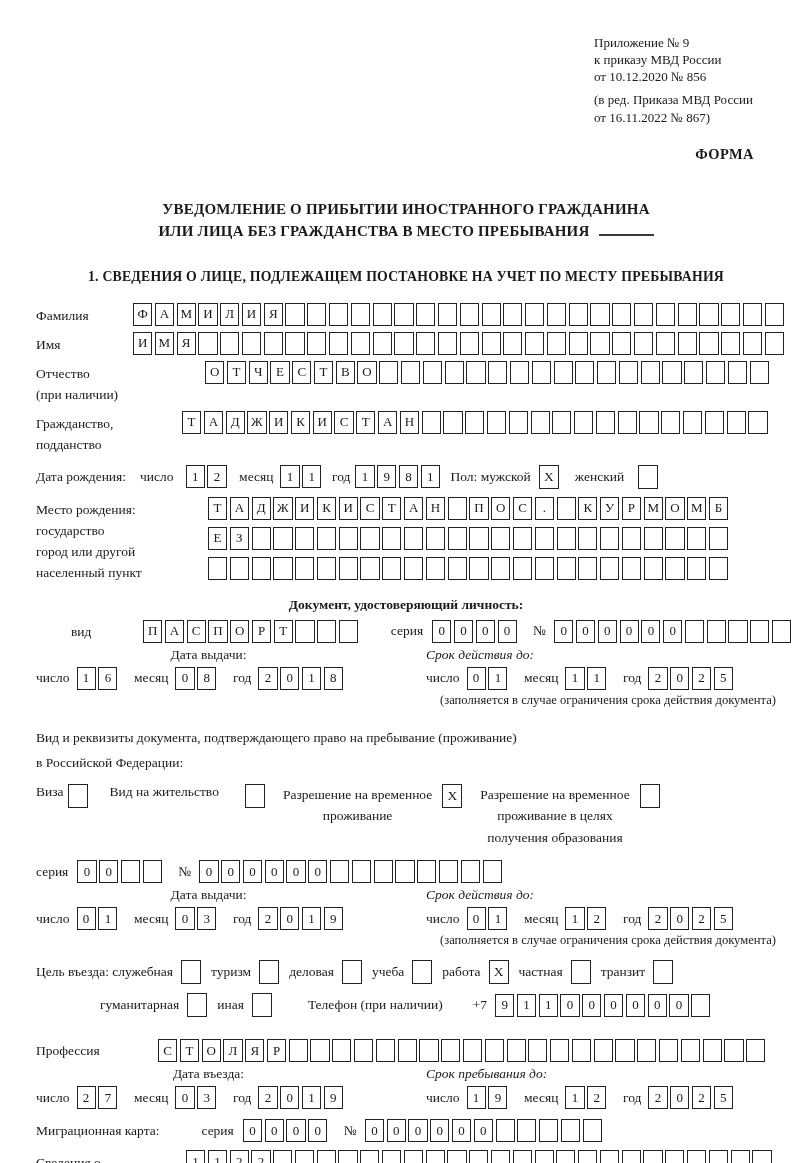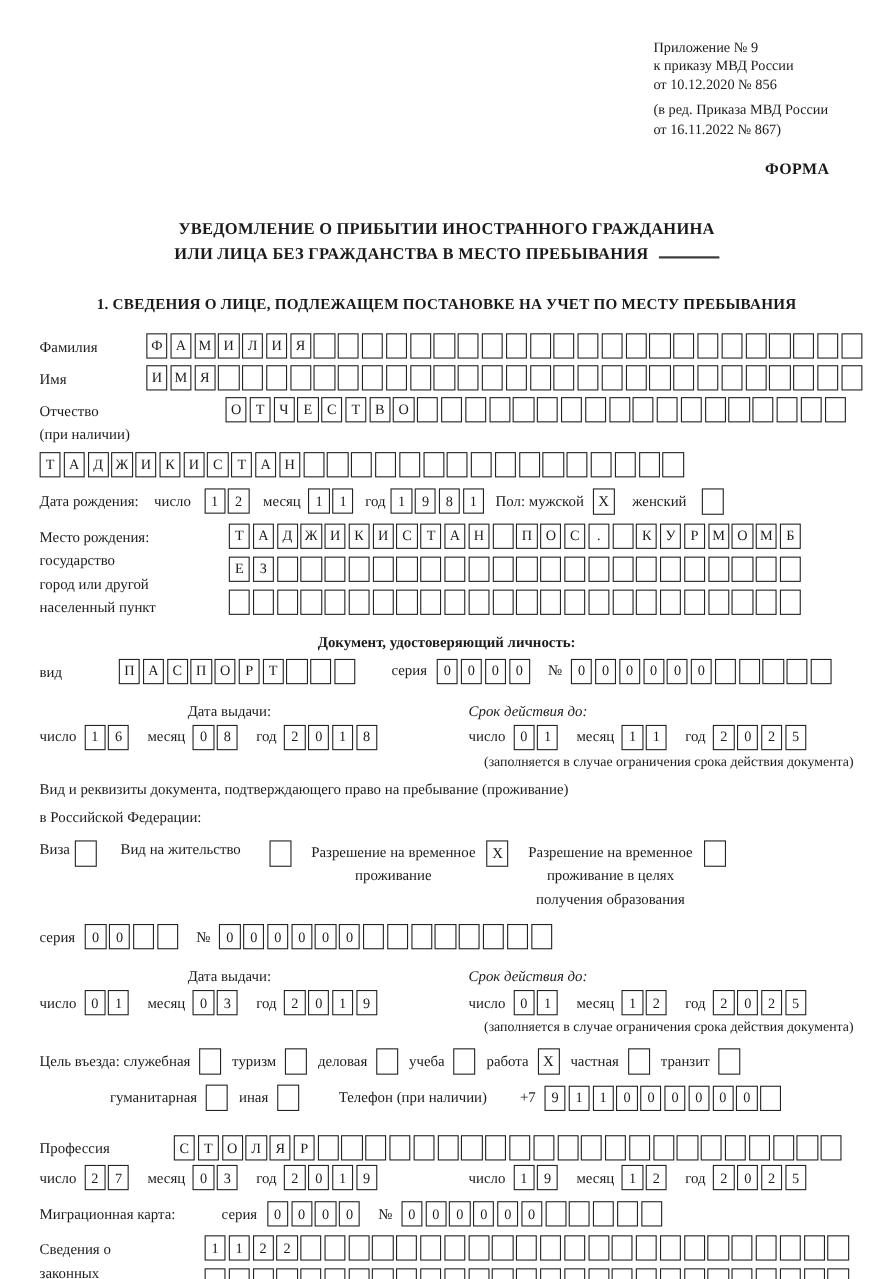--- a/index.html
+++ b/index.html
@@ -20,53 +20,53 @@
   .title { text-align: center; font-weight: bold; font-size: 15px; line-height: 1.5; margin-top: 35px; letter-spacing: .2px; }
   .title-underline { display: inline-block; width: 55px; border-bottom: 2.5px solid #3a3a3a; margin-left: 9px; }
 
   .section-heading { text-align: center; font-weight: bold; font-size: 13.8px; margin-top: 26px; letter-spacing: .2px; font-family: Liberation Serif, serif; }
 
   
   .frow { display: flex; align-items: flex-start; margin-top: 6px; }
   .vcenter { align-items: center; }
   .flabel { font-size: 13.5px; line-height: 21px; flex: none; padding-top: 2px; }
   .w97 { width: 97px; }  .w169 { width: 169px; }  .w146 { width: 146px; }
-  .w172 { width: 172px; } .w122 { width: 122px; } .w72 { width: 72px; }
+  .w172 { width: 172px; } .w122 { width: 122px; } .w72 { width: 72px; margin-left: 35px; }
   .ilabel { font-size: 13.5px; flex: none; }
 
   .cells { display: flex; flex: none; }
   .cell {
     width: 19.2px; height: 23px; flex: none;
     border: 1.6px solid #222222; margin-right: 2.6px;
     display: inline-flex; align-items: center; justify-content: center;
     font-size: 13px; background: #ffffff;
   }
   .cellrows .cells { margin-bottom: 7px; }
   .cbox {
     width: 20px; height: 24px; flex: none;
     border: 1.6px solid #222222; background: #ffffff;
     display: inline-flex; align-items: center; justify-content: center;
     font-size: 13.5px;
   }
 
   .doc-header { text-align: center; font-weight: bold; font-size: 13.5px; margin-top: 10px; }
 
   
-  .dates-head { display: flex; margin-top: 17px; font-size: 13.5px; }
+  .dates-head { display: flex; margin-top: 4px; font-size: 13.5px; }
   .dh-left { width: 345px; text-align: center; flex: none; }
   .dh-right { width: 360px; margin-left: 45px; flex: none; font-style: italic; }
   .dates-row { display: flex; align-items: center; margin-top: 4px; }
   .dgroup { display: flex; align-items: center; flex: none; }
   .dg-left { width: 345px; }
   .dg-right { margin-left: 45px; }
   .dgroup .ilabel.first { margin-right: 7px; }
   .dgroup .ilabel.mid { margin: 0 7px 0 14px; }
   .note-right { text-align: right; font-size: 12.6px; margin-top: 3px; }
 
-  .para { font-size: 13.5px; margin-top: 8px; line-height: 1.55; }
+  .para { font-size: 13.5px; margin-top: 20px; line-height: 1.55; }
 
   
   .resdoc-row { display: flex; align-items: flex-start; margin-top: 10px; font-size: 13.5px; }
   .rd-item { display: flex; align-items: flex-start; flex: none; }
   .rd-item .cbox { margin-left: 10px; }
   .rd-text { text-align: center; line-height: 1.6; }
   .gap22 { margin-left: 22px; } .gap18 { margin-left: 18px; }
 
   
   .purpose-row { display: flex; align-items: center; margin-top: 12px; font-size: 13.5px; flex-wrap: nowrap; }
@@ -208,20 +208,24 @@
         <span class="cell"></span>
         <span class="cell"></span>
         <span class="cell"></span>
         <span class="cell"></span>
         <span class="cell"></span>
         <span class="cell"></span>
       </div>
   </div>
 
   <div class="frow">
+    <div class="flabel w146">
+      <div>Гражданство,</div>
+      <div>подданство</div>
+    </div>
     <div class="cells">
         <span class="cell">Т</span>
         <span class="cell">А</span>
         <span class="cell">Д</span>
         <span class="cell">Ж</span>
         <span class="cell">И</span>
         <span class="cell">К</span>
         <span class="cell">И</span>
         <span class="cell">С</span>
         <span class="cell">Т</span>
@@ -611,20 +615,24 @@
         <span class="cell"></span>
         <span class="cell"></span>
         <span class="cell"></span>
         <span class="cell"></span>
         <span class="cell"></span>
         <span class="cell"></span>
         <span class="cell"></span>
       </span>
   </div>
 
+  <div class="dates-head">
+    <div class="dh-left">Дата въезда:</div>
+    <div class="dh-right">Срок пребывания до:</div>
+  </div>
   <div class="dates-row">
     <div class="dgroup dg-left">
       <span class="ilabel first">число</span>
       <span class="cells">
           <span class="cell">2</span>
           <span class="cell">7</span>
         </span>
       <span class="ilabel mid">месяц</span>
       <span class="cells">
           <span class="cell">0</span>

